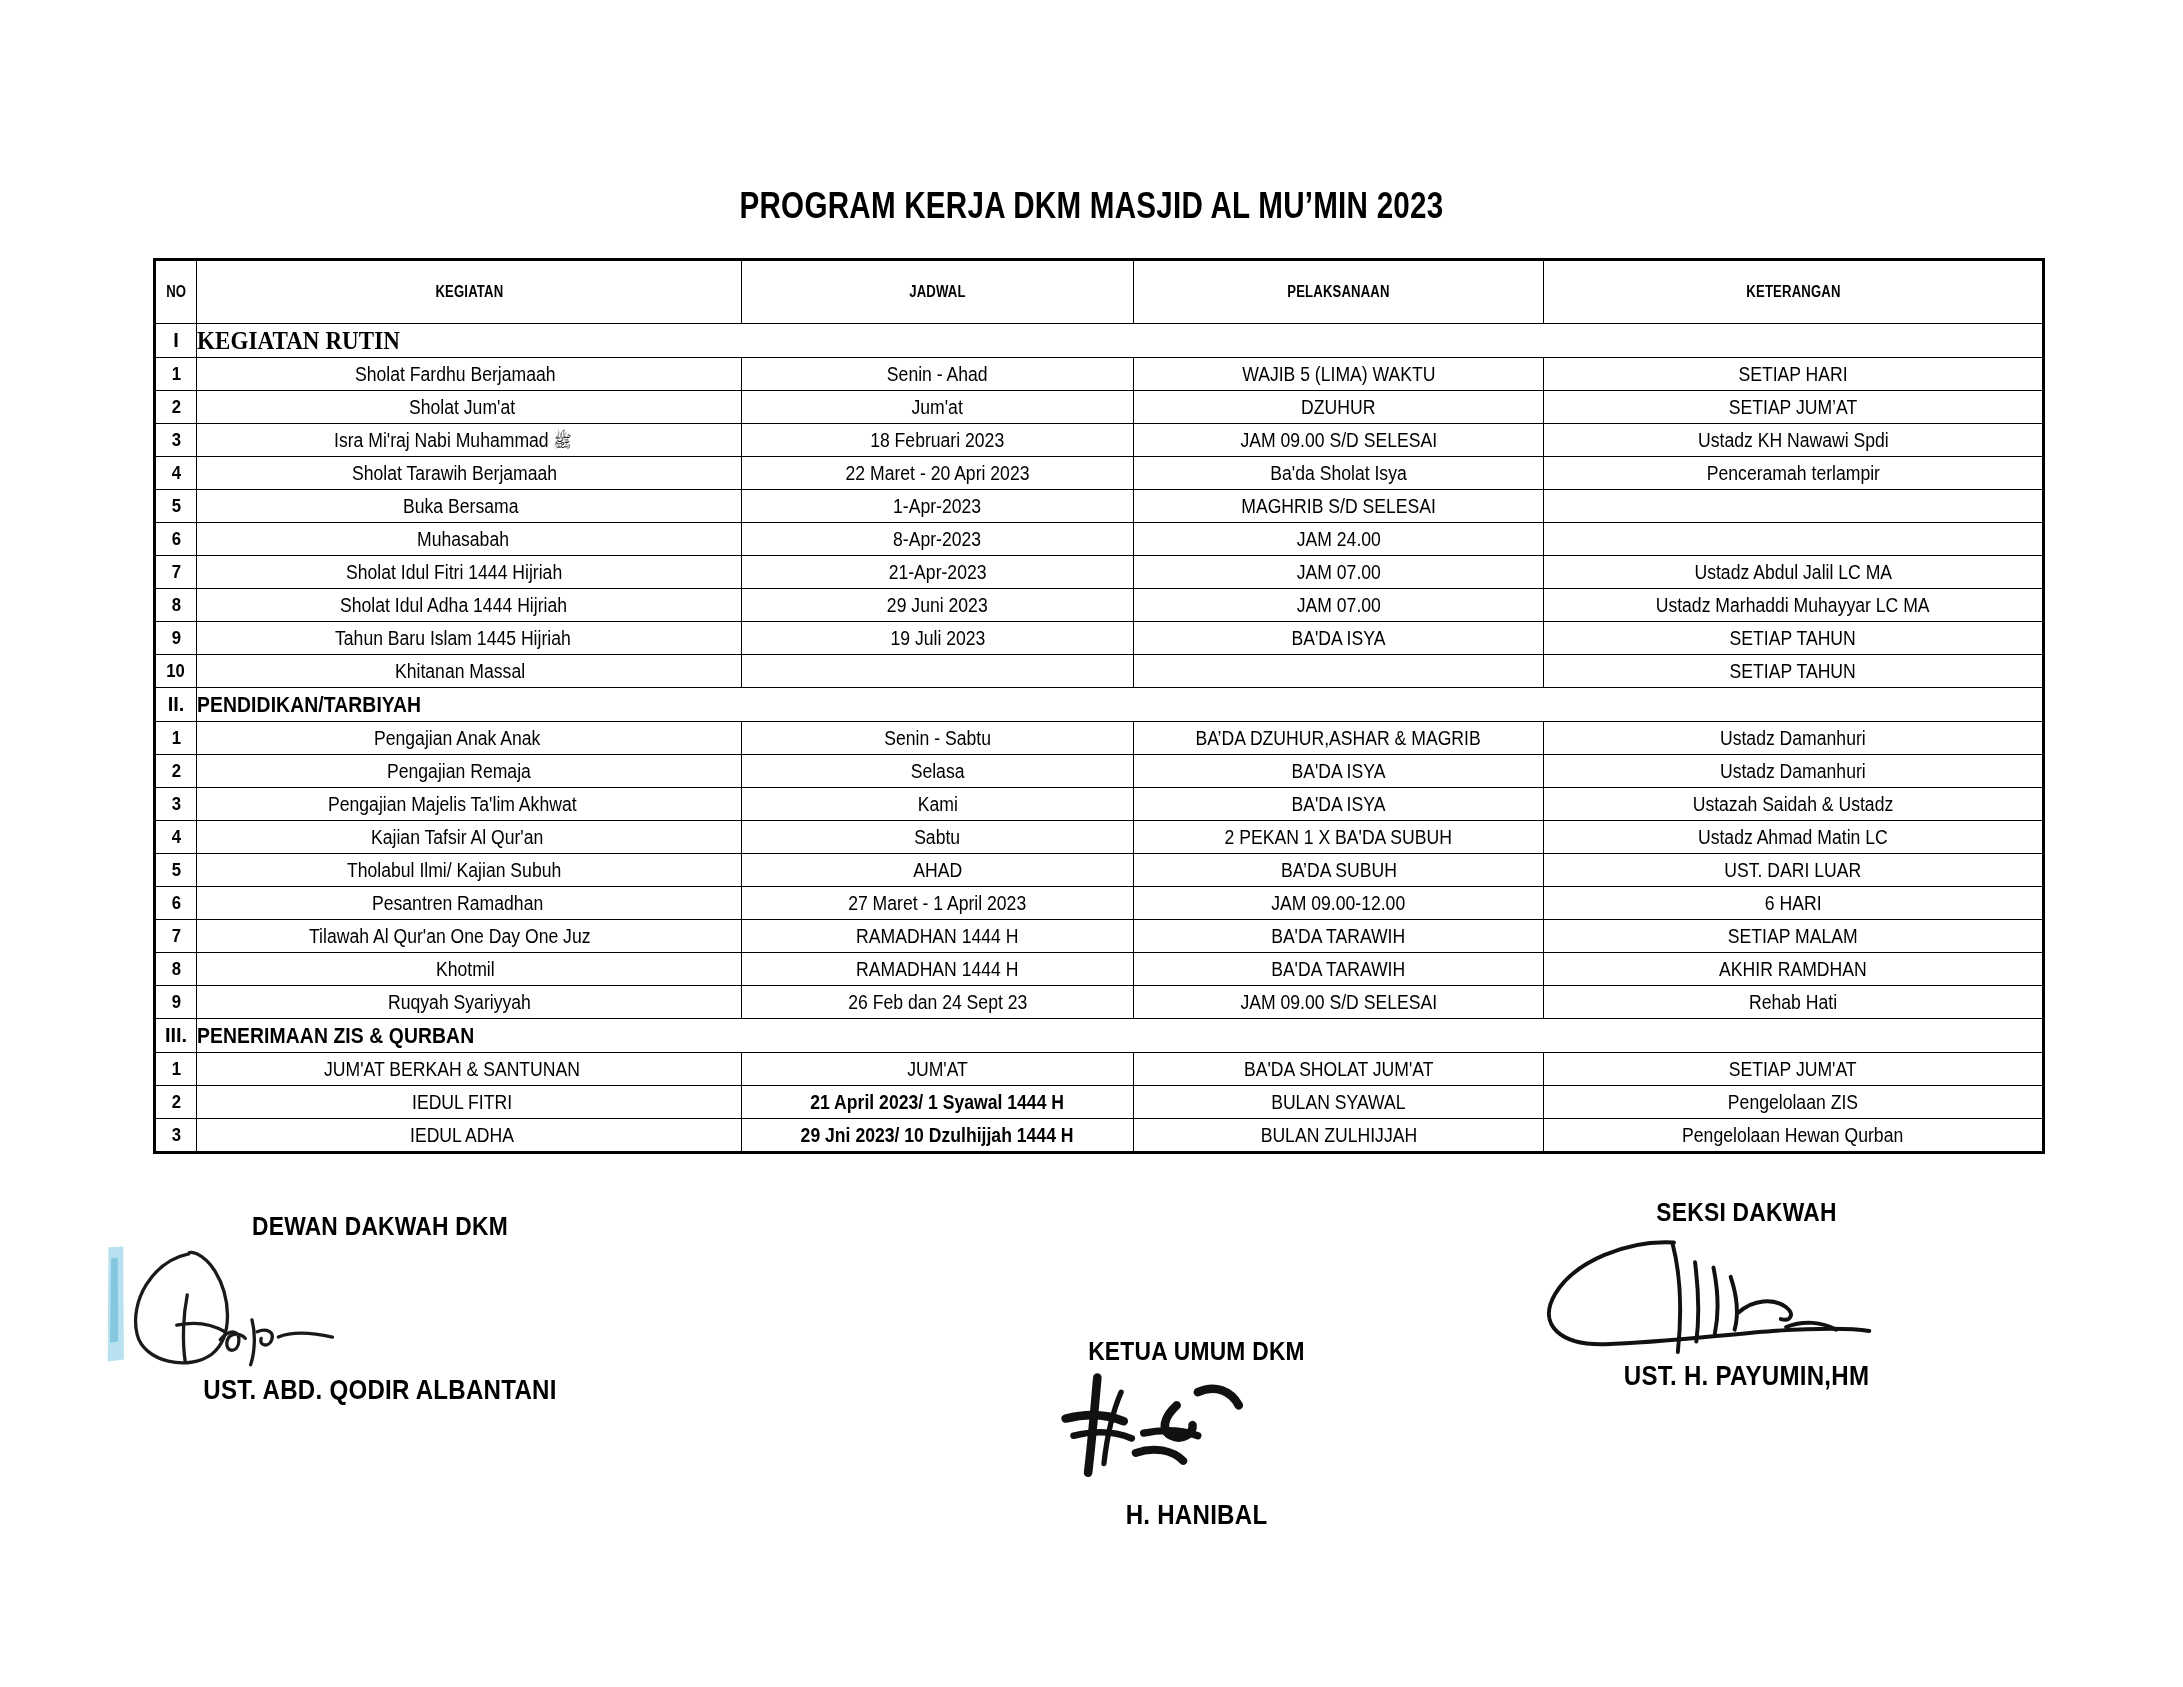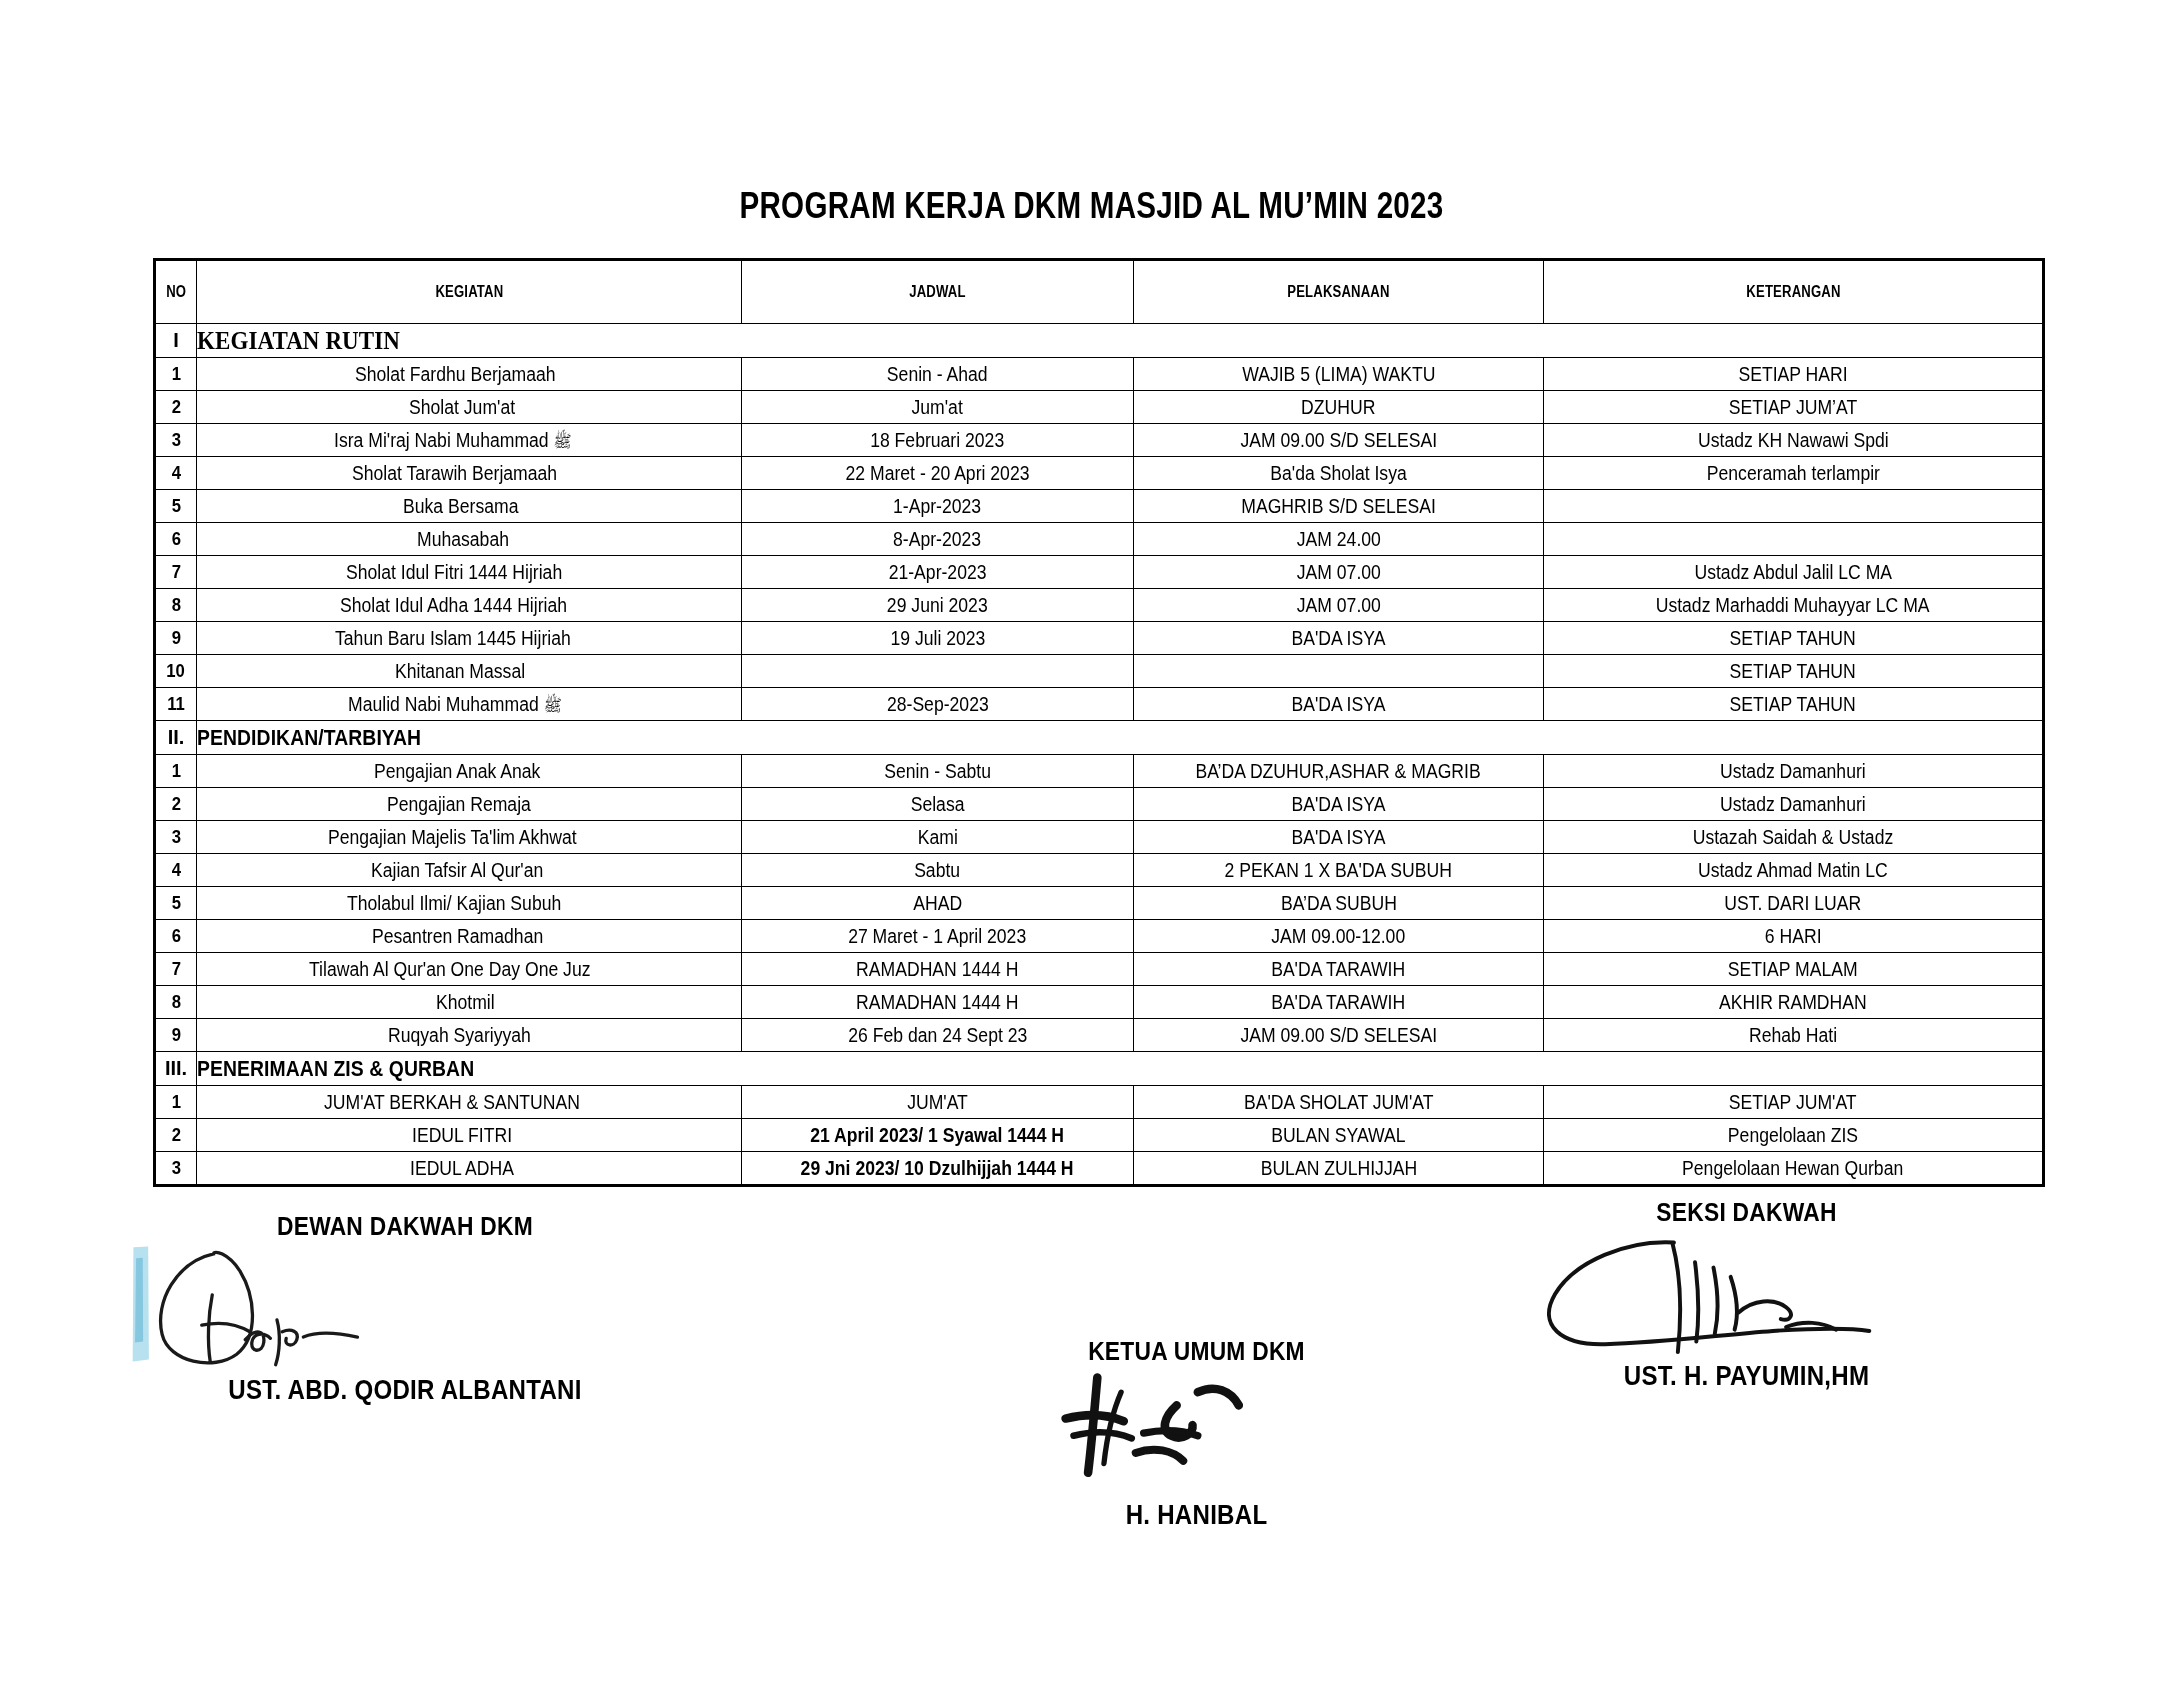--- a/index.html
+++ b/index.html
@@ -175,21 +175,21 @@
     letter-spacing: 0.3px;
     white-space: nowrap;
     transform: scaleX(0.86);
   }
   .sig-art {
     height: 132px;
     position: relative;
   }
   .sig-art svg { position: absolute; left: 0; top: 0; }
 
-  #sig-left  { left: 114px;  top: 1211px; width: 582px; }
+  #sig-left  { left: 89px;  top: 1211px; width: 582px; }
   #sig-mid   { left: 965px; top: 1336px; width: 463px; }
   #sig-right { left: 1475px; top: 1197px; width: 543px; }
 </style>
 </head>
 <body>
 
 <div id="doc-title">PROGRAM KERJA  DKM MASJID AL MU’MIN  2023</div>
 
 <table id="program-table">
   <colgroup>
@@ -272,27 +272,20 @@
         <td class="d-keg"><span class="cell">Tahun Baru Islam 1445 Hijriah</span></td>
         <td class="d-jad"><span class="cell">19 Juli 2023</span></td>
         <td class="d-pel"><span class="cell">BA'DA ISYA</span></td>
         <td class="d-ket"><span class="cell">SETIAP TAHUN</span></td>
       </tr>
       <tr class="data-row">
         <td class="d-no"><span class="cell">10</span></td>
         <td class="d-keg"><span class="cell">Khitanan Massal</span></td>
         <td class="d-jad"><span class="cell"></span></td>
         <td class="d-pel"><span class="cell"></span></td>
-        <td class="d-ket"><span class="cell">SETIAP TAHUN</span></td>
-      </tr>
-      <tr class="data-row">
-        <td class="d-no"><span class="cell">11</span></td>
-        <td class="d-keg"><span class="cell">Maulid Nabi Muhammad <span class="sallallahu"> ﷺ</span></span></td>
-        <td class="d-jad"><span class="cell">28-Sep-2023</span></td>
-        <td class="d-pel"><span class="cell">BA'DA ISYA</span></td>
         <td class="d-ket"><span class="cell">SETIAP TAHUN</span></td>
       </tr>
       <tr class="section-row">
         <td class="sec-no">II.</td>
         <td class="sec-label" colspan="4"><span class="lbl">PENDIDIKAN/TARBIYAH</span></td>
       </tr>
       <tr class="data-row">
         <td class="d-no"><span class="cell">1</span></td>
         <td class="d-keg"><span class="cell">Pengajian Anak Anak</span></td>
         <td class="d-jad"><span class="cell">Senin - Sabtu</span></td>

